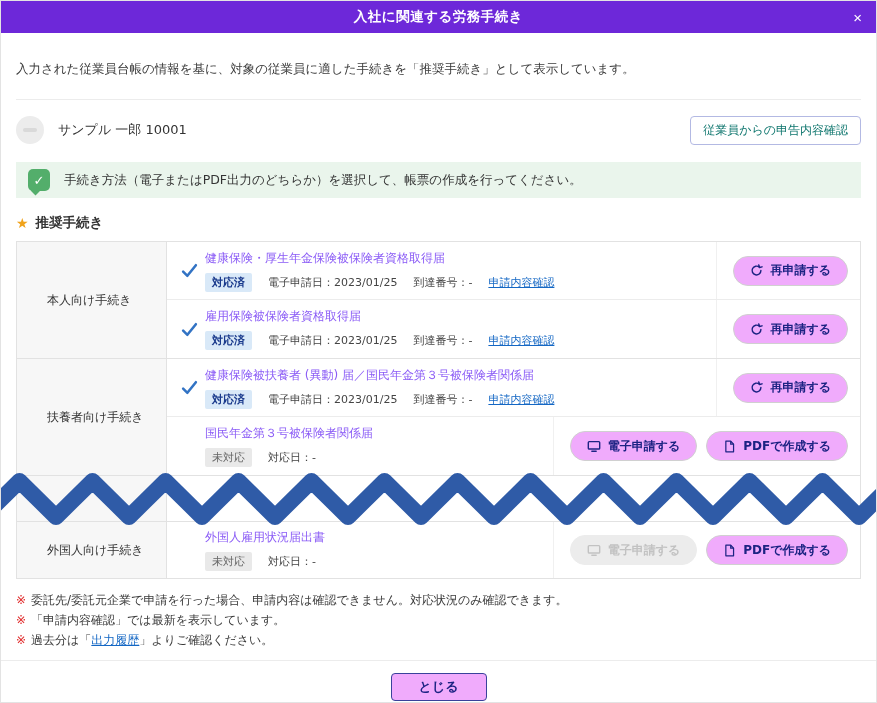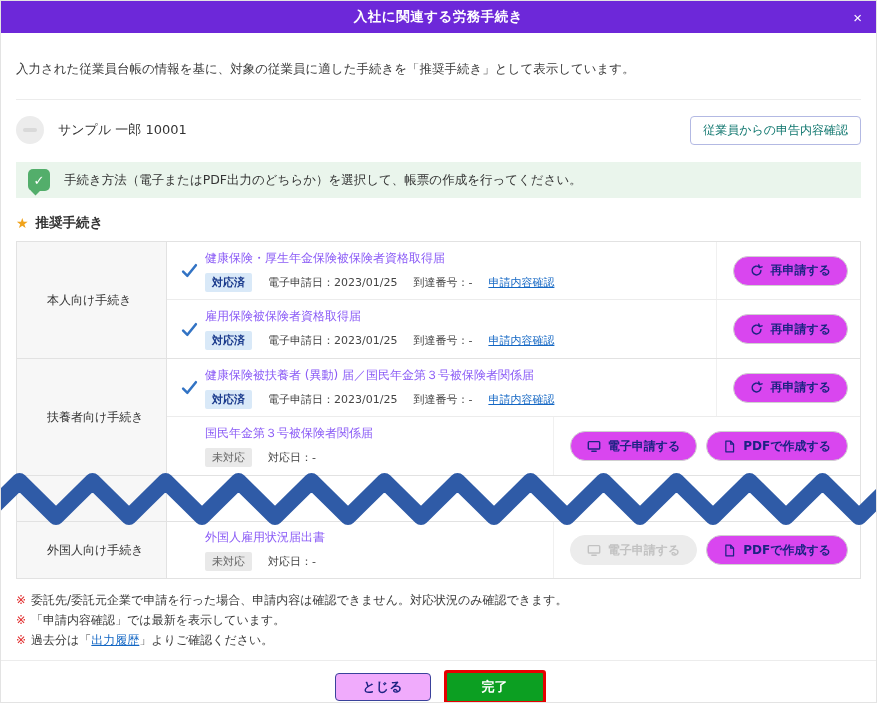--- a/index.html
+++ b/index.html
@@ -44,21 +44,21 @@
   .grp-rows .proc-row:last-child { border-bottom:none; }
   .row-check { width:24px; flex:none; display:flex; align-items:center; }
   .row-main { min-width:0; }
   .row-title { font-size:12px; color:#8b5cf6; margin-bottom:6px; white-space:nowrap; }
   .row-meta { display:flex; align-items:center; gap:16px; font-size:11px; color:#444; }
   .badge { font-size:11px; padding:2px 7px; border-radius:2px; }
   .badge.done { background:#d9e9f8; color:#1a3a8c; font-weight:bold; }
   .badge.todo { background:#e9e9e9; color:#666; }
   .meta-link { color:#1467c4; text-decoration:underline; cursor:pointer; }
   .row-actions { margin-left:auto; align-self:stretch; display:flex; align-items:center; gap:9px; border-left:1px solid #f0f0f0; padding-left:16px; }
-  .pill { display:inline-flex; align-items:center; gap:7px; height:30px; padding:0 16px; background:#d946ef; border:1px solid #d0d0d0; border-radius:16px; color:#1c2383; font-size:12px; font-weight:bold; cursor:pointer; white-space:nowrap; font-family:inherit; }
+  .pill { display:inline-flex; align-items:center; gap:7px; height:30px; padding:0 16px; background:#f0abfc; border:1px solid #d0d0d0; border-radius:16px; color:#1c2383; font-size:12px; font-weight:bold; cursor:pointer; white-space:nowrap; font-family:inherit; }
   .pill svg { flex:none; }
   .pill.disabled { background:#ececec; border-color:#ececec; color:#c2c2c2; cursor:default; }
 
   
   .spacer-row { height:46px; position:relative; }
   .spacer-row .grp-cell { border-right:1px solid #e2e2e2; }
   .wave-svg { position:absolute; left:-16px; top:-9px; z-index:5; pointer-events:none; }
 
   
   .notes { margin-top:11px; }
@@ -264,16 +264,15 @@
       <div class="note"><span class="mark">※</span><span>委託先/委託元企業で申請を行った場合、申請内容は確認できません。対応状況のみ確認できます。</span></div>
       <div class="note"><span class="mark">※</span><span>「申請内容確認」では最新を表示しています。</span></div>
       <div class="note"><span class="mark">※</span><span>過去分は「</span><a>出力履歴</a><span>」よりご確認ください。</span></div>
     </div>
   </div>
 
   <hr class="hr-full">
 
   <div class="footer">
     <button class="btn-close">とじる</button>
-    <button class="btn-done">完了</button>
   </div>
 
 </div>
 
 </body></html>

